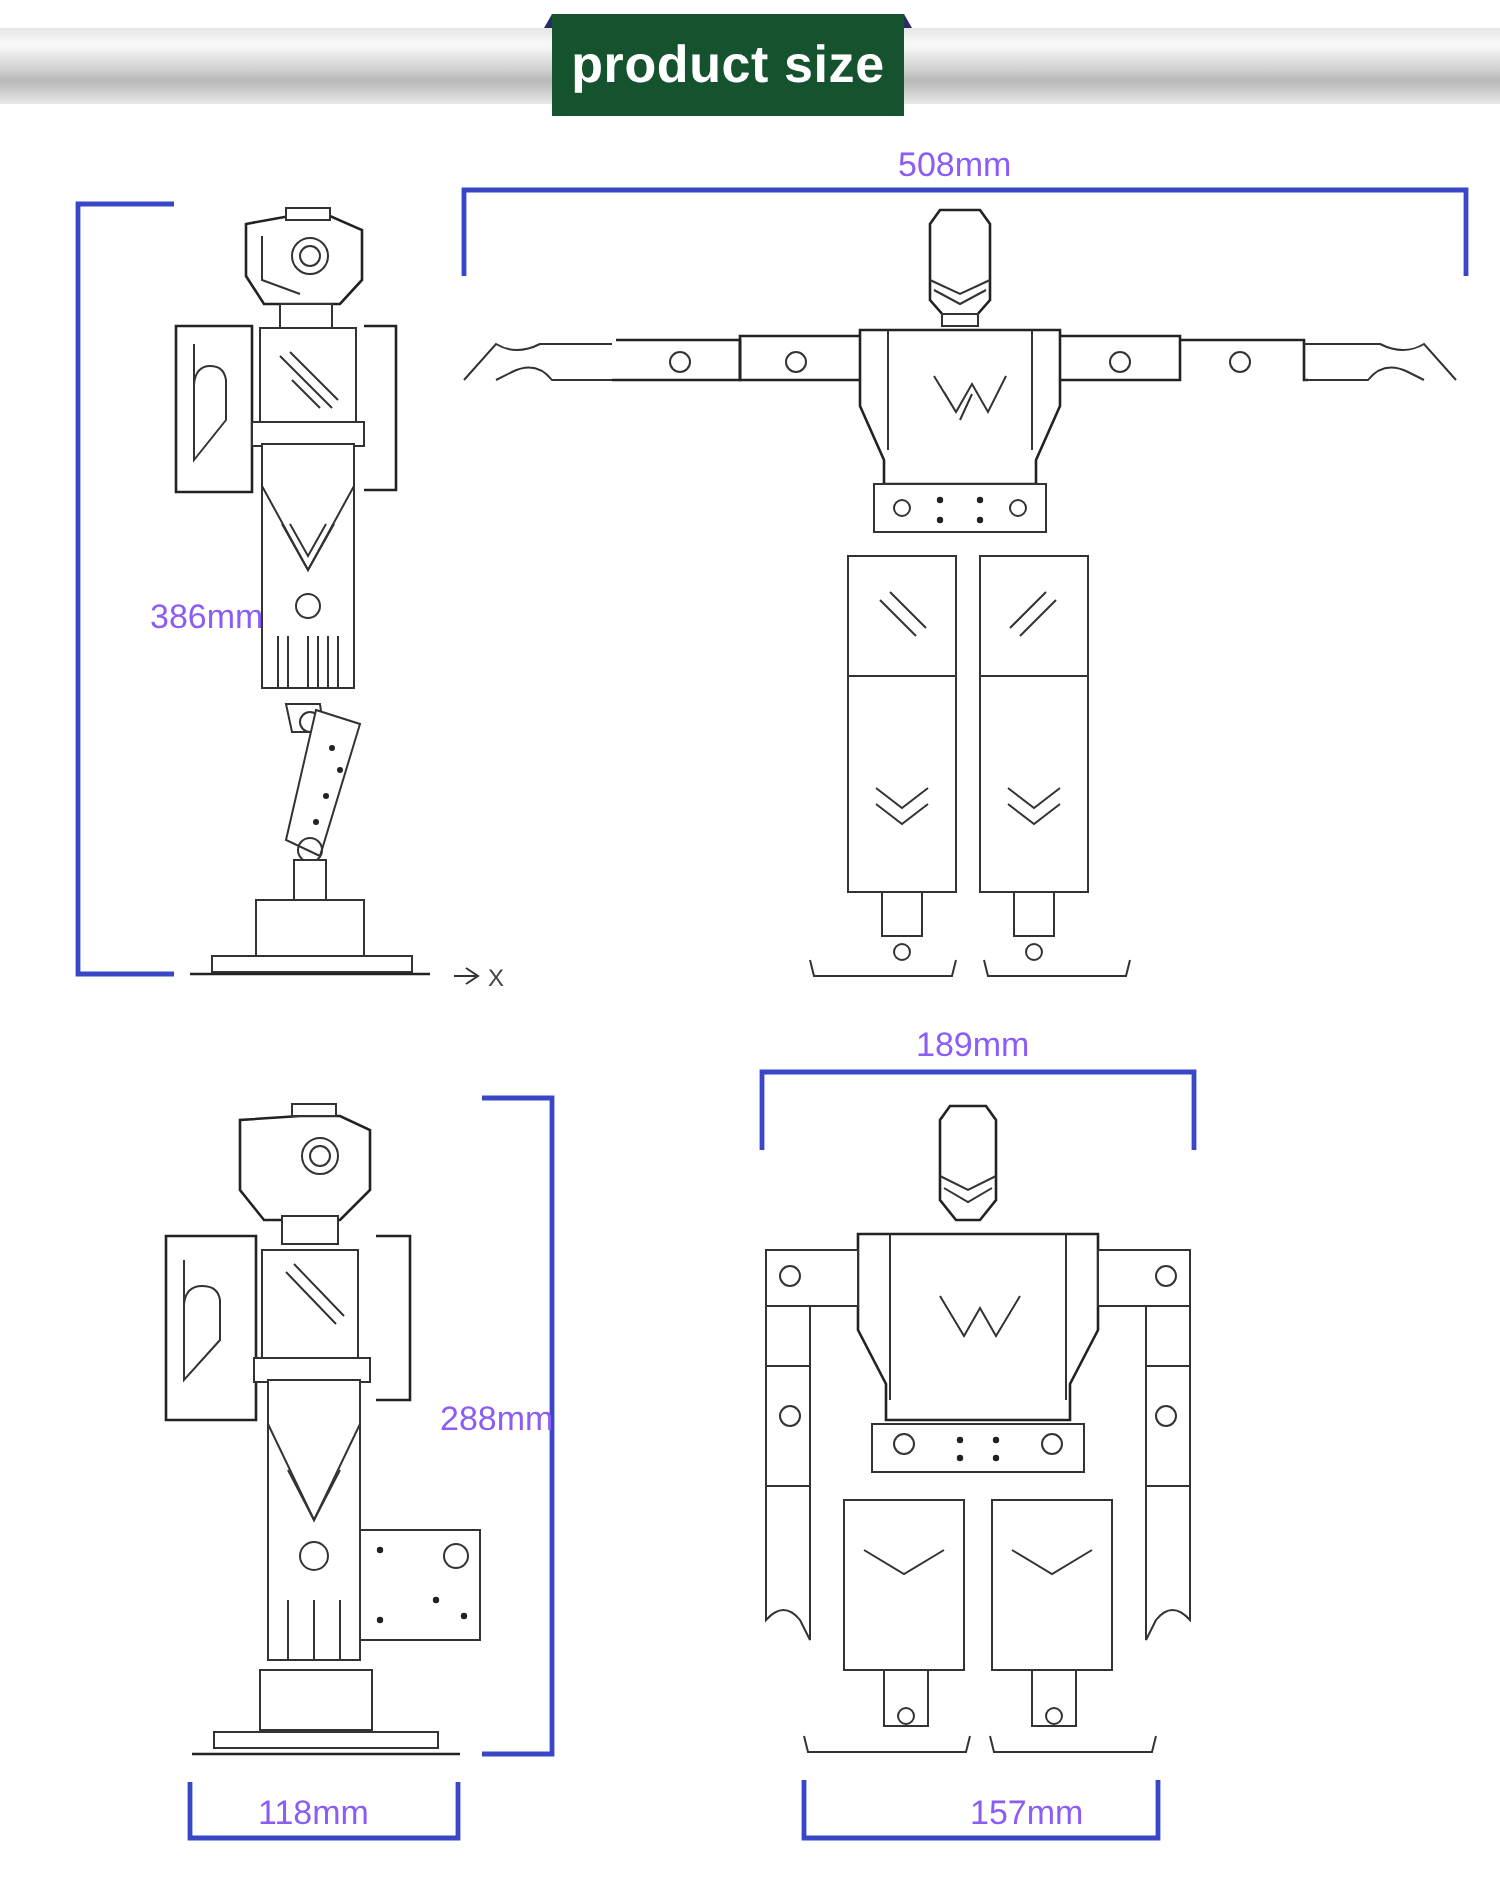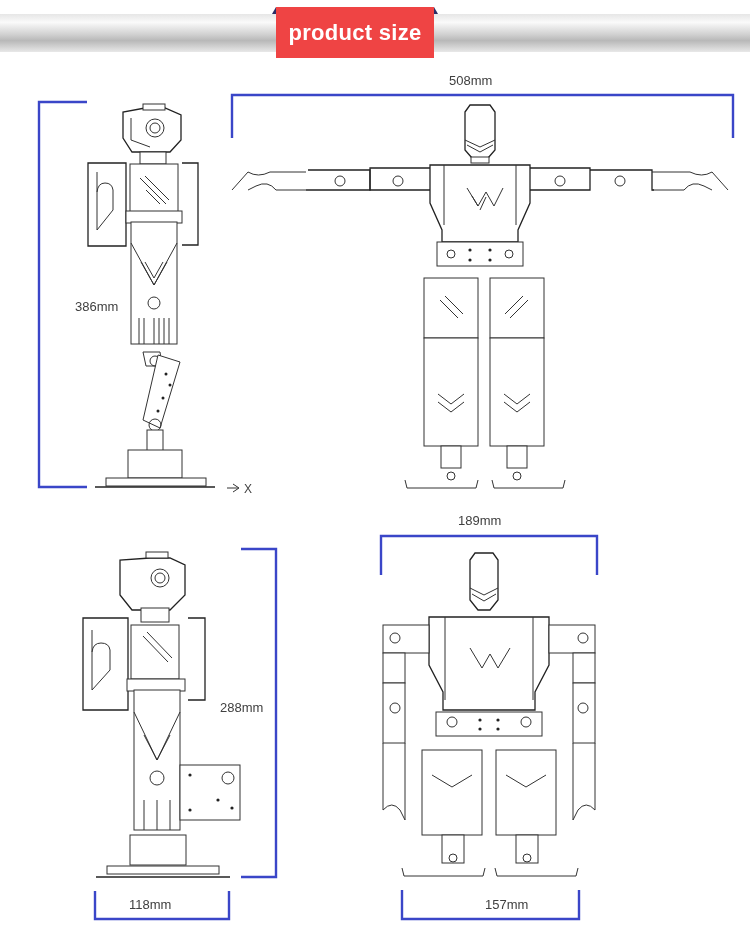--- a/index.html
+++ b/index.html
@@ -2,30 +2,30 @@
 <html><head>
 <meta charset="utf-8">
 <style>
   html, body { margin:0; padding:0; background:#ffffff; }
   body { width:750px; height:948px; position:relative; overflow:hidden; font-family:"Liberation Sans", sans-serif; }
   .banner-bar {
     position:absolute; left:0; top:14px; width:750px; height:38px;
     background: linear-gradient(to bottom, #e6e6e6 0%, #fafafa 22%, #cfcfcf 55%, #b8b8b8 70%, #e8e8e8 100%);
   }
   .banner-tab {
-    position:absolute; left:276px; top:7px; width:158px; height:51px;
-    background:#ef4444; color:#ffffff; font-weight:bold; font-size:22px;
+    position:absolute; left:276px; top:7px; width:176px; height:51px;
+    background:#14532d; color:#ffffff; font-weight:bold; font-size:26px;
     display:flex; align-items:center; justify-content:center; letter-spacing:0.3px;
   }
   .banner-tab::before, .banner-tab::after {
     content:""; position:absolute; width:0; height:0;
   }
   .banner-tab::before { left:-4px; top:0; border-right:4px solid #2a2d66; border-top:7px solid transparent; }
   .banner-tab::after { right:-4px; top:0; border-left:4px solid #2a2d66; border-top:7px solid transparent; }
-  .dim-label { position:absolute; color:#404040; font-size:13px; line-height:1; }
+  .dim-label { position:absolute; color:#8b5cf6; font-size:17px; line-height:1; }
   svg { position:absolute; left:0; top:0; }
   .bracket { fill:none; stroke:#3a46c8; stroke-width:2.4; }
   .ln { fill:none; stroke:#333; stroke-width:1; }
   .lnb { fill:none; stroke:#222; stroke-width:1.3; }
   .fillw { fill:#fff; stroke:#333; stroke-width:1; }
   .dot { fill:#222; }
   .axis-mark { position:absolute; font-size:12px; color:#444; }
 </style>
 </head>
 <body>

